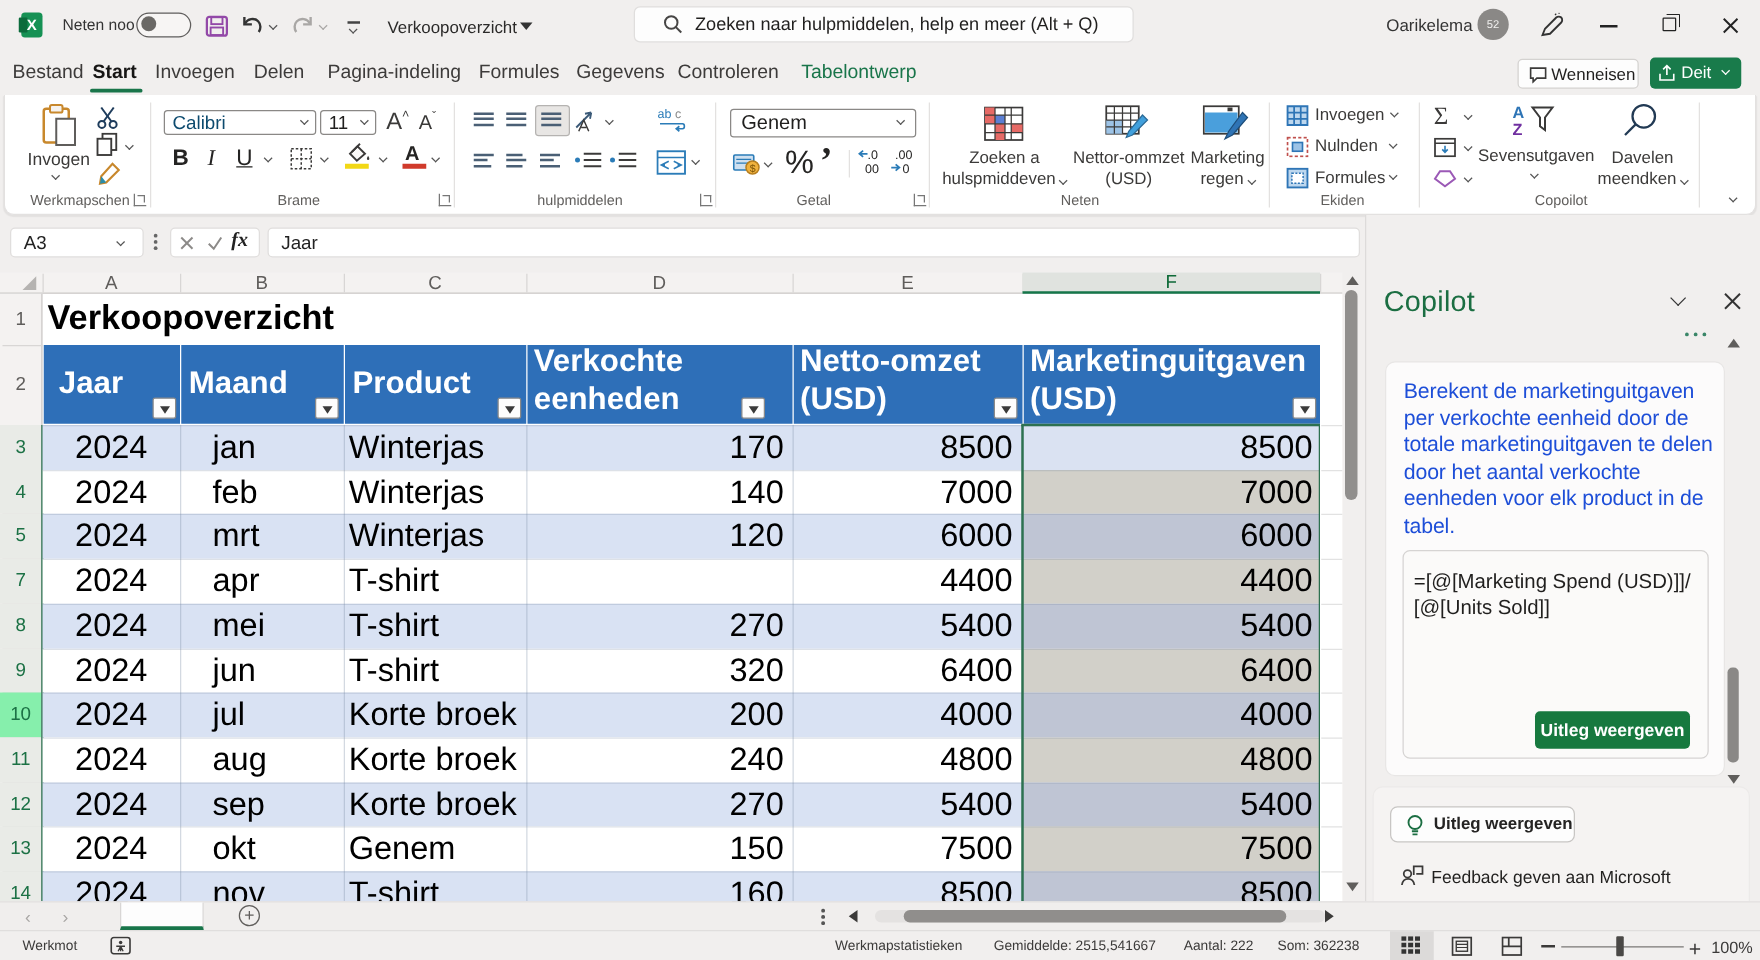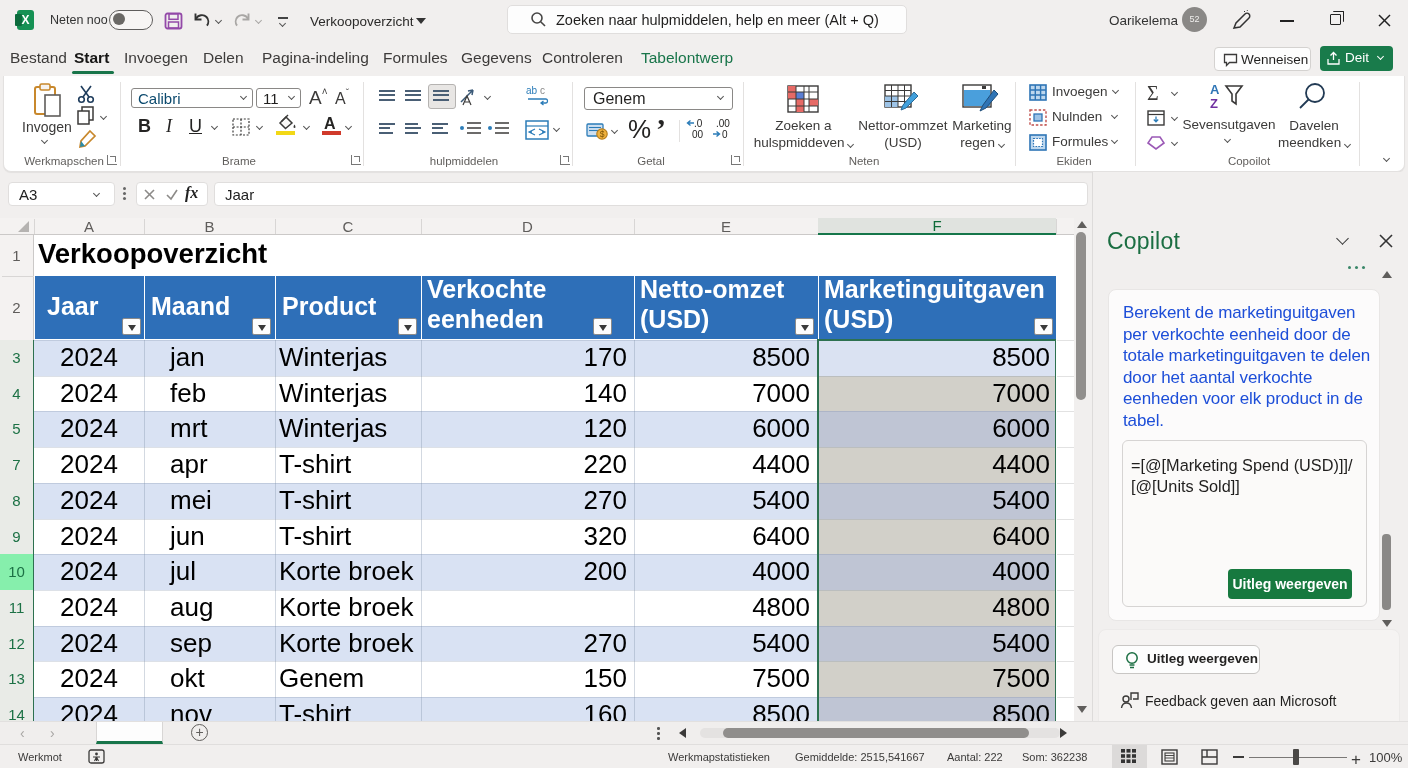--- a/index.html
+++ b/index.html
@@ -455,21 +455,20 @@
 <div class="cell" style="left:170px;top:201.4px;">mrt</div>
 <div class="cell" style="left:279px;top:201.4px;">Winterjas</div>
 <div class="cell" style="left:421px;top:201.4px;width:206px;text-align:right;">120</div>
 <div class="cell" style="left:634px;top:201.4px;width:176px;text-align:right;">6000</div>
 <div class="cell" style="left:818px;top:201.4px;width:232px;text-align:right;">6000</div>
 <div class="abs" style="left:34px;top:237.1px;width:784px;height:35.7px;background:#ffffff;"></div>
 <div class="abs" style="left:818px;top:237.1px;width:238px;height:35.7px;background:#d2d0c9;"></div>
 <div class="cell" style="left:34px;top:237.1px;width:110px;text-align:center;">2024</div>
 <div class="cell" style="left:170px;top:237.1px;">apr</div>
 <div class="cell" style="left:279px;top:237.1px;">T-shirt</div>
-<div class="cell" style="left:421px;top:237.1px;width:206px;text-align:right;">220</div>
 <div class="cell" style="left:634px;top:237.1px;width:176px;text-align:right;">4400</div>
 <div class="cell" style="left:818px;top:237.1px;width:232px;text-align:right;">4400</div>
 <div class="abs" style="left:34px;top:272.9px;width:784px;height:35.7px;background:#d9e2f3;"></div>
 <div class="abs" style="left:818px;top:272.9px;width:238px;height:35.7px;background:#bfc5d4;"></div>
 <div class="cell" style="left:34px;top:272.9px;width:110px;text-align:center;">2024</div>
 <div class="cell" style="left:170px;top:272.9px;">mei</div>
 <div class="cell" style="left:279px;top:272.9px;">T-shirt</div>
 <div class="cell" style="left:421px;top:272.9px;width:206px;text-align:right;">270</div>
 <div class="cell" style="left:634px;top:272.9px;width:176px;text-align:right;">5400</div>
 <div class="cell" style="left:818px;top:272.9px;width:232px;text-align:right;">5400</div>
@@ -487,20 +486,21 @@
 <div class="cell" style="left:170px;top:344.3px;">jul</div>
 <div class="cell" style="left:279px;top:344.3px;">Korte broek</div>
 <div class="cell" style="left:421px;top:344.3px;width:206px;text-align:right;">200</div>
 <div class="cell" style="left:634px;top:344.3px;width:176px;text-align:right;">4000</div>
 <div class="cell" style="left:818px;top:344.3px;width:232px;text-align:right;">4000</div>
 <div class="abs" style="left:34px;top:380.0px;width:784px;height:35.7px;background:#ffffff;"></div>
 <div class="abs" style="left:818px;top:380.0px;width:238px;height:35.7px;background:#d2d0c9;"></div>
 <div class="cell" style="left:34px;top:380.0px;width:110px;text-align:center;">2024</div>
 <div class="cell" style="left:170px;top:380.0px;">aug</div>
 <div class="cell" style="left:279px;top:380.0px;">Korte broek</div>
+<div class="cell" style="left:421px;top:380.0px;width:206px;text-align:right;">240</div>
 <div class="cell" style="left:634px;top:380.0px;width:176px;text-align:right;">4800</div>
 <div class="cell" style="left:818px;top:380.0px;width:232px;text-align:right;">4800</div>
 <div class="abs" style="left:34px;top:415.7px;width:784px;height:35.7px;background:#d9e2f3;"></div>
 <div class="abs" style="left:818px;top:415.7px;width:238px;height:35.7px;background:#bfc5d4;"></div>
 <div class="cell" style="left:34px;top:415.7px;width:110px;text-align:center;">2024</div>
 <div class="cell" style="left:170px;top:415.7px;">sep</div>
 <div class="cell" style="left:279px;top:415.7px;">Korte broek</div>
 <div class="cell" style="left:421px;top:415.7px;width:206px;text-align:right;">270</div>
 <div class="cell" style="left:634px;top:415.7px;width:176px;text-align:right;">5400</div>
 <div class="cell" style="left:818px;top:415.7px;width:232px;text-align:right;">5400</div>

